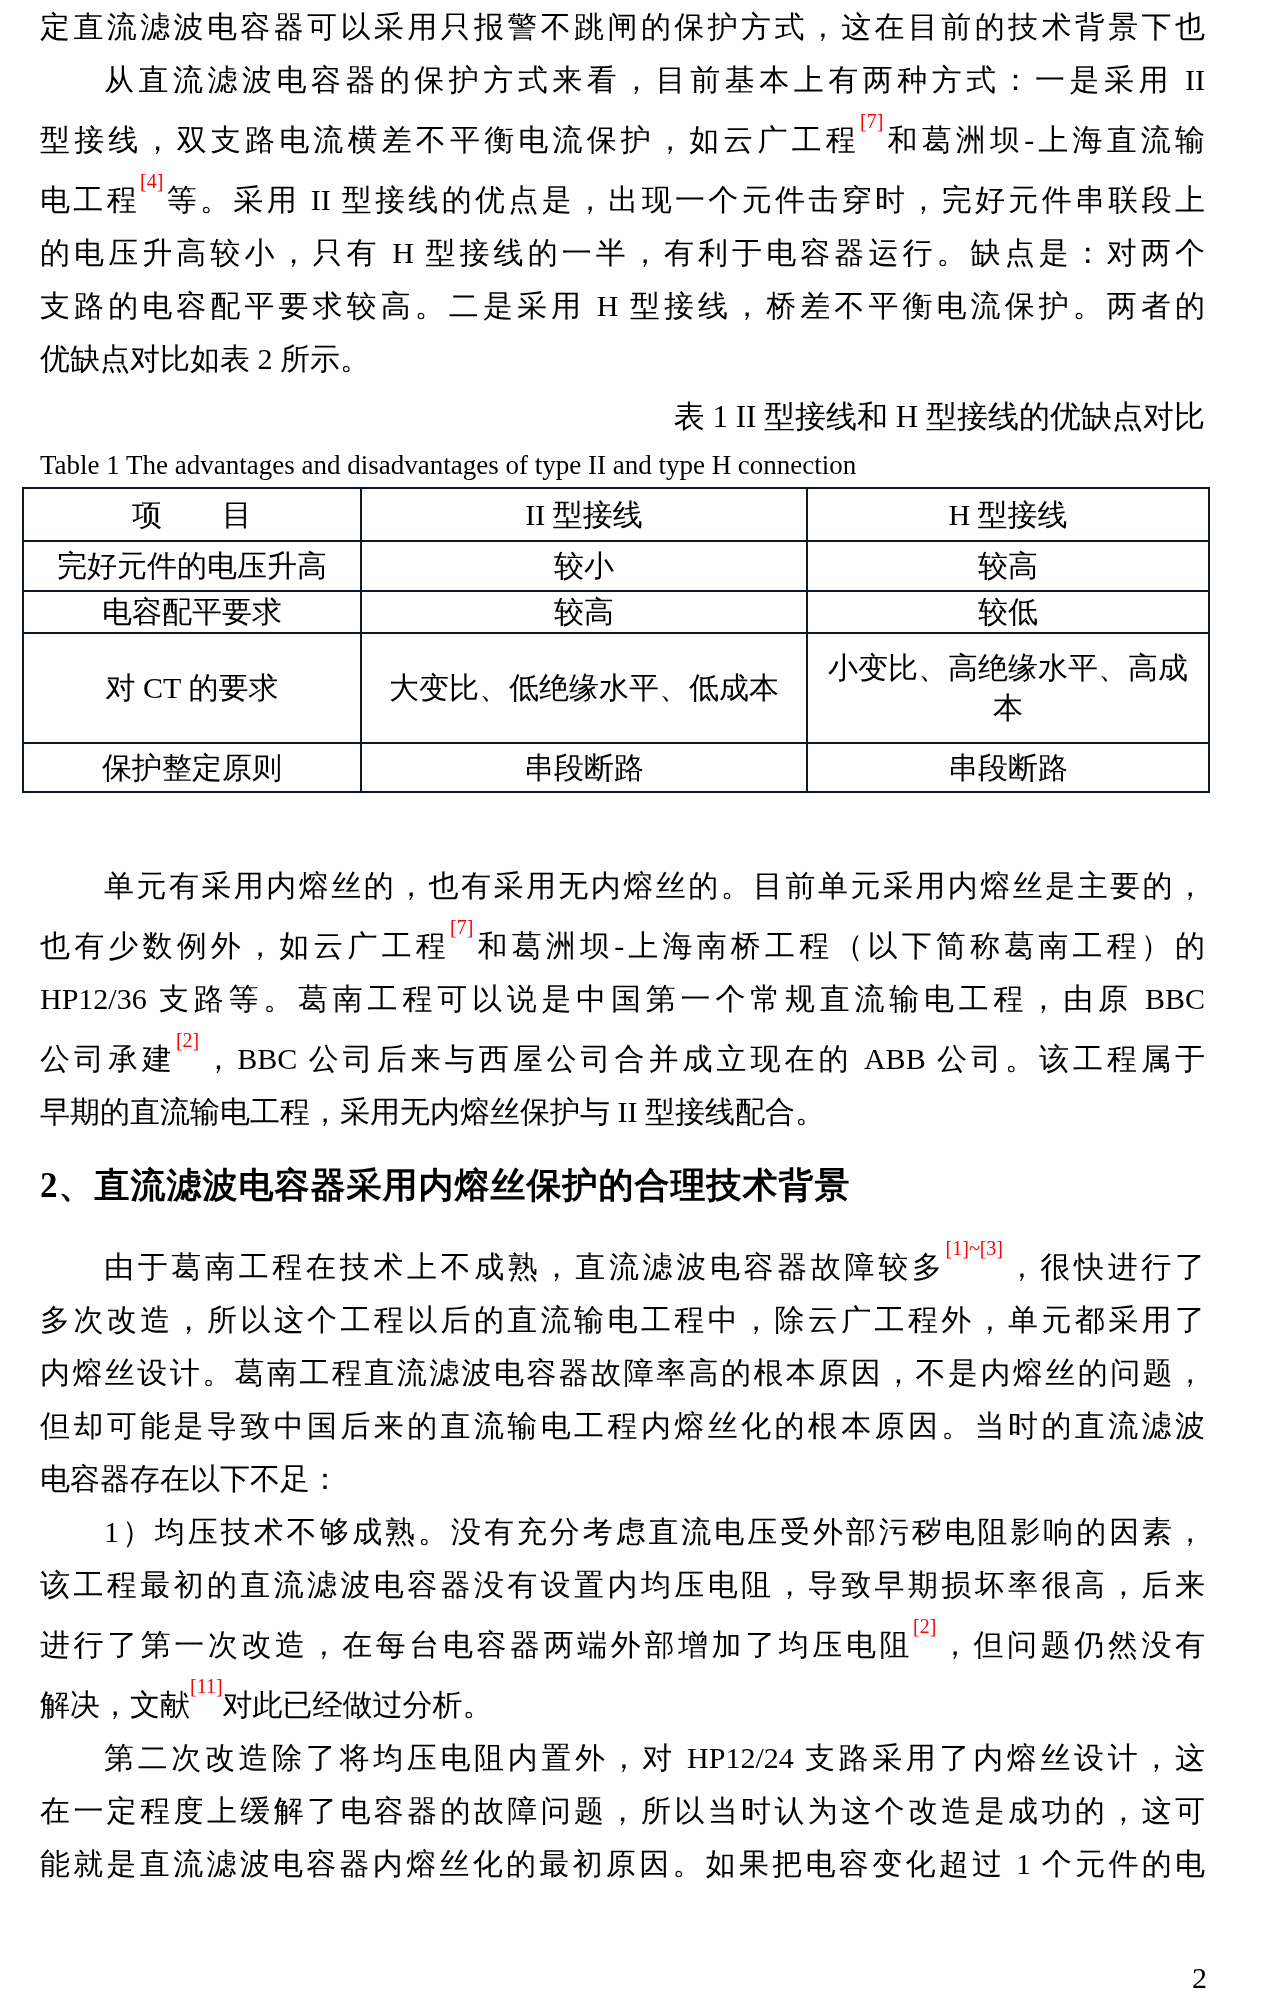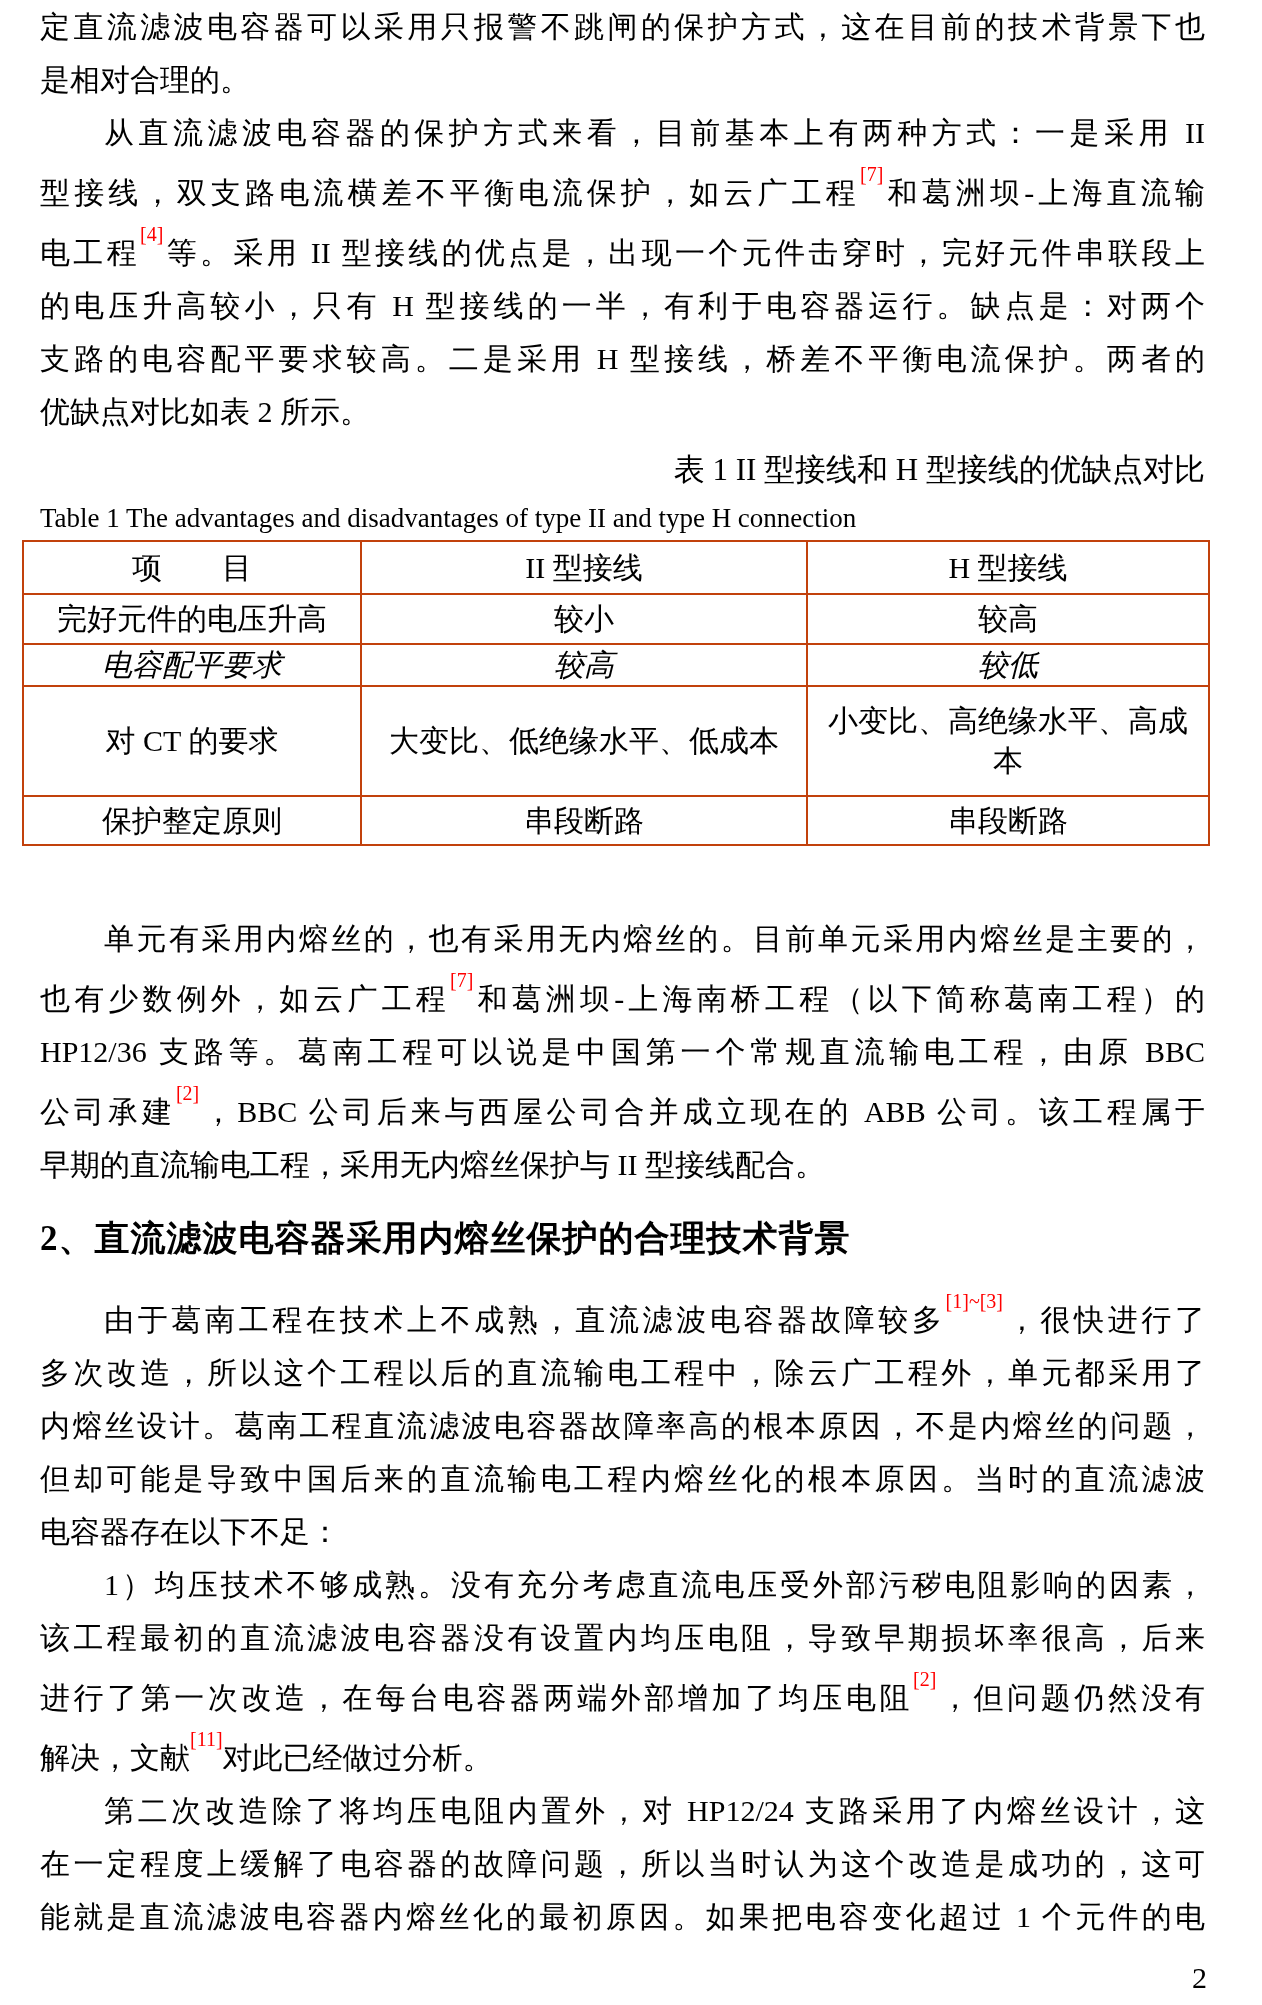--- a/index.html
+++ b/index.html
@@ -42,29 +42,29 @@
     font-family: "Liberation Serif", "DejaVu Serif", serif;
   }
   table.cmp {
     border-collapse: collapse;
     margin-left: -18px;
     width: 1186px;
     table-layout: fixed;
     font-size: 30px;
   }
   table.cmp td {
-    border: 2px solid #c2410c;
+    border: 2px solid #0f172a;
     text-align: center;
     vertical-align: middle;
     padding: 0 12px;
     line-height: 40px;
   }
   tr.h-header { height: 53px; }
   tr.h-r1 { height: 50px; }
-  tr.h-r2 { height: 40px; font-style: italic; }
+  tr.h-r2 { height: 40px; }
   tr.h-r3 { height: 110px; }
   tr.h-r4 { height: 49px; }
   .para3 { margin-top: 66px; }
   h2.sec {
     margin-top: 20px;
     line-height: 56px;
     font-size: 35px;
     font-weight: bold;
     font-family: Liberation Serif, serif;
     letter-spacing: 1px;
@@ -78,21 +78,20 @@
     line-height: 40px;
   }
 </style>
 </head>
 <body>
 
 <div class="page">
 
   <div class="body-text">
     <div class="ln">定直流滤波电容器可以采用只报警不跳闸的保护方式，这在目前的技术背景下也</div>
-    <div class="ln last">是相对合理的。</div>
   </div>
 
   <div class="body-text">
     <div class="ln ind">从直流滤波电容器的保护方式来看，目前基本上有两种方式：一是采用 II</div>
     <div class="ln"><span>型接线，双支路电流横差不平衡电流保护，如云广工程</span><sup class="ref">[7]</sup><span>和葛洲坝-上海直流输</span></div>
     <div class="ln"><span>电工程</span><sup class="ref">[4]</sup><span>等。采用 II 型接线的优点是，出现一个元件击穿时，完好元件串联段上</span></div>
     <div class="ln">的电压升高较小，只有 H 型接线的一半，有利于电容器运行。缺点是：对两个</div>
     <div class="ln">支路的电容配平要求较高。二是采用 H 型接线，桥差不平衡电流保护。两者的</div>
     <div class="ln last">优缺点对比如表 2 所示。</div>
   </div>

